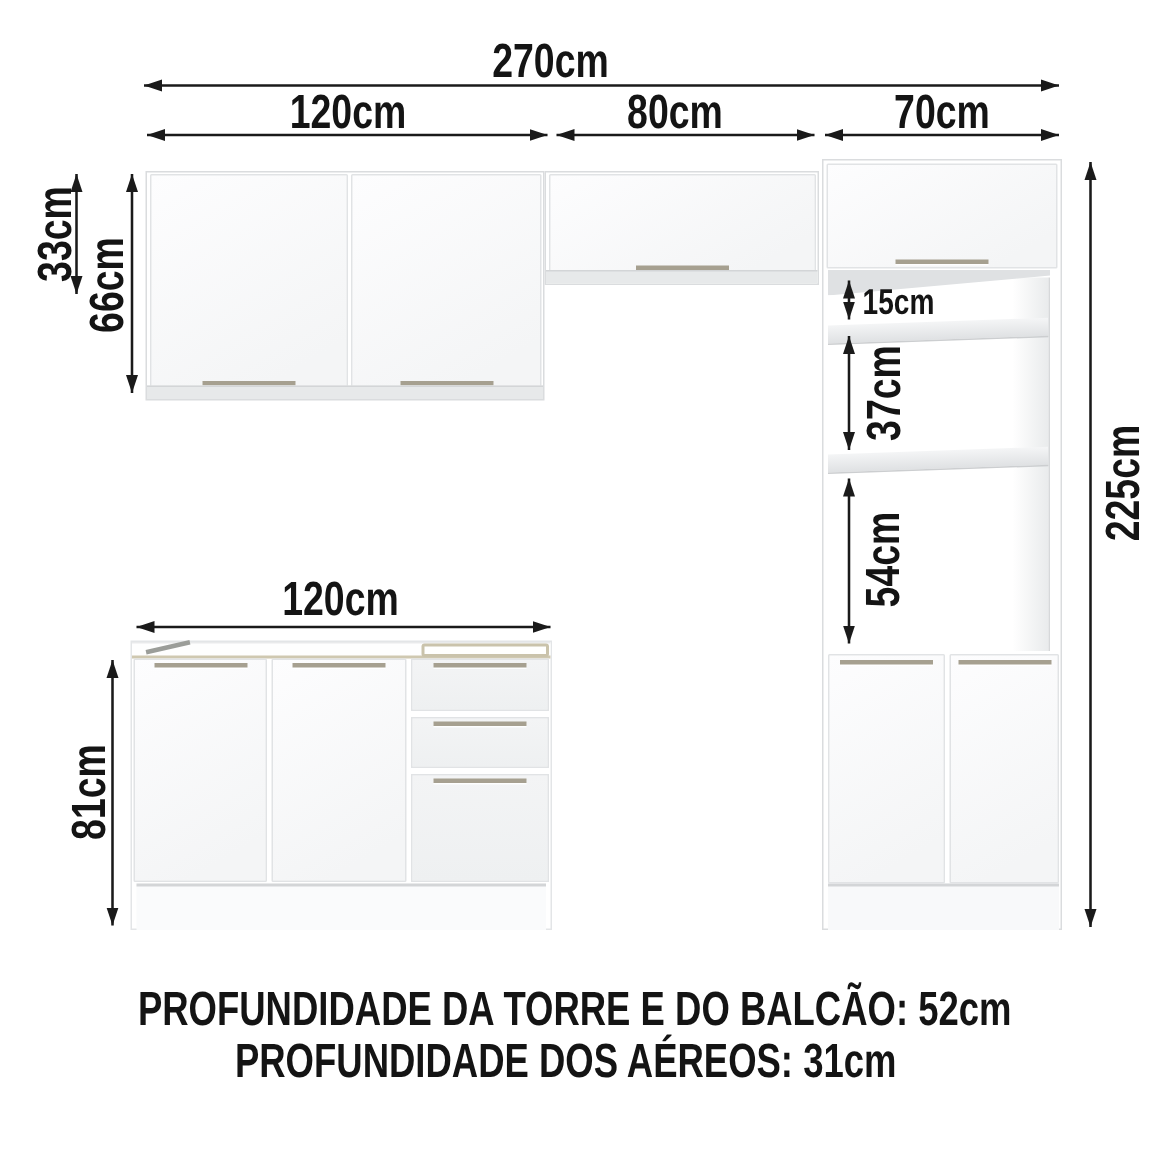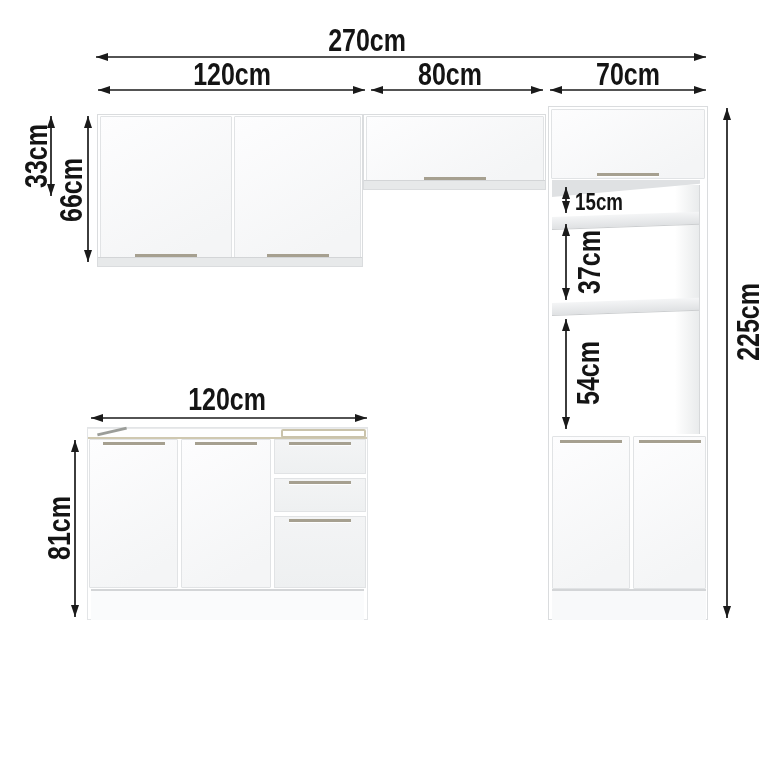--- a/index.html
+++ b/index.html
@@ -164,14 +164,18 @@
   <span class="dim" style="left:628px;top:74px;">70cm</span>
   <span class="dim rot" style="left:36px;top:156px;">33cm</span>
   <span class="dim rot" style="left:71px;top:190px;">66cm</span>
   <span class="dim small" style="left:599px;top:202px;">15cm</span>
   <span class="dim rot" style="left:589px;top:262px;">37cm</span>
   <span class="dim rot" style="left:588px;top:373px;">54cm</span>
   <span class="dim rot" style="left:748px;top:322px;">225cm</span>
   <span class="dim" style="left:227px;top:399px;">120cm</span>
   <span class="dim rot" style="left:59px;top:528px;">81cm</span>
 
+  <div class="note">
+    <span class="cline">PROFUNDIDADE DA TORRE E DO BALCÃO: 52cm</span><br>
+    <span class="cline">PROFUNDIDADE DOS AÉREOS: 31cm</span>
+  </div>
 
 </div>
 
 </body></html>

